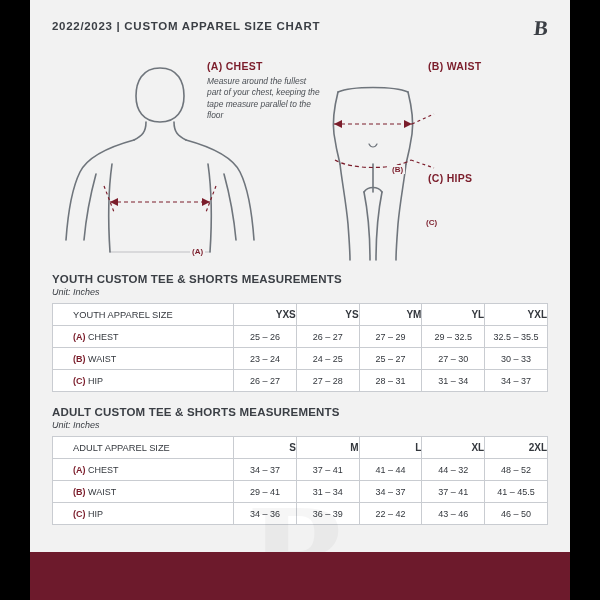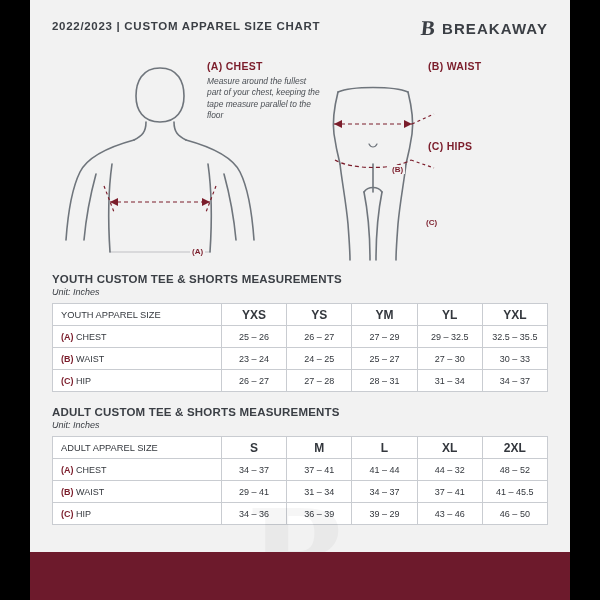--- a/index.html
+++ b/index.html
@@ -134,26 +134,27 @@
   th, td {
     border: 1px solid #c9ccd1;
     height: 21px;
     font-size: 9px;
     color: #33373d;
     text-align: center;
     padding: 0;
   }
   th.rowhead, td.rowhead {
     text-align: left;
-    padding-left: 8px;
+    padding-left: 20px;
     width: 160px;
   }
   th {
     font-weight: bold;
-    font-size: 12px;
+    font-size: 10px;
+    text-align: right;
   }
   th.rowhead {
     font-weight: normal;
     font-size: 9.3px;
   }
   td.rowhead .code {
     color: #7b1d2b;
     font-weight: bold;
   }
   td.rowhead .nm {
@@ -172,21 +173,20 @@
 <body>
 
 <div id="page">
 
   <div class="watermark">B</div>
 
   <div class="header">
     <div class="header-title">2022/2023   |   CUSTOM APPAREL SIZE CHART</div>
     <div class="brand">
       <div class="brand-mark">B</div>
-      <div class="brand-name">BREAKAWAY</div>
     </div>
   </div>
 
   <div class="illus">
     <svg width="516" height="215" viewBox="0 0 516 215">
 
       <g fill="none" stroke="#6f757c" stroke-width="1.6" stroke-linecap="round" stroke-linejoin="round">
 
         <path d="M118 16 C100 16 94 30 94 44 C94 58 101 70 118 70 C135 70 142 58 142 44 C142 30 136 16 118 16 Z"></path>
 
@@ -246,21 +246,21 @@
     <div class="lbl" style="left:348px; top:113px;">(B)</div>
     <div class="lbl" style="left:382px; top:166px;">(C)</div>
 
     <div class="callout" style="left:165px; top:8px; width:115px;">
       <div class="ct">(A) CHEST</div>
       <div class="cb">Measure around the fullest part of your chest, keeping the tape measure parallel to the floor</div>
     </div>
     <div class="callout" style="left:386px; top:8px; width:118px;">
       <div class="ct">(B) WAIST</div>
     </div>
-    <div class="callout" style="left:386px; top:88px; width:118px;">
+    <div class="callout" style="left:386px; top:120px; width:118px;">
       <div class="ct">(C) HIPS</div>
     </div>
   </div>
 
   <div class="section">
     <div class="sec-title">YOUTH CUSTOM TEE &amp; SHORTS MEASUREMENTS</div>
     <div class="sec-sub">Unit: Inches</div>
     <table>
       <thead>
         <tr>
@@ -329,21 +329,21 @@
           <td>29 – 41</td>
           <td>31 – 34</td>
           <td>34 – 37</td>
           <td>37 – 41</td>
           <td>41 – 45.5</td>
         </tr>
         <tr>
           <td class="rowhead"><span class="code">(C)</span> <span class="nm">HIP</span></td>
           <td>34 – 36</td>
           <td>36 – 39</td>
-          <td>39 – 29</td>
+          <td>22 – 42</td>
           <td>43 – 46</td>
           <td>46 – 50</td>
         </tr>
       </tbody>
     </table>
   </div>
 
   <div class="footerbar"></div>
 </div>
 

